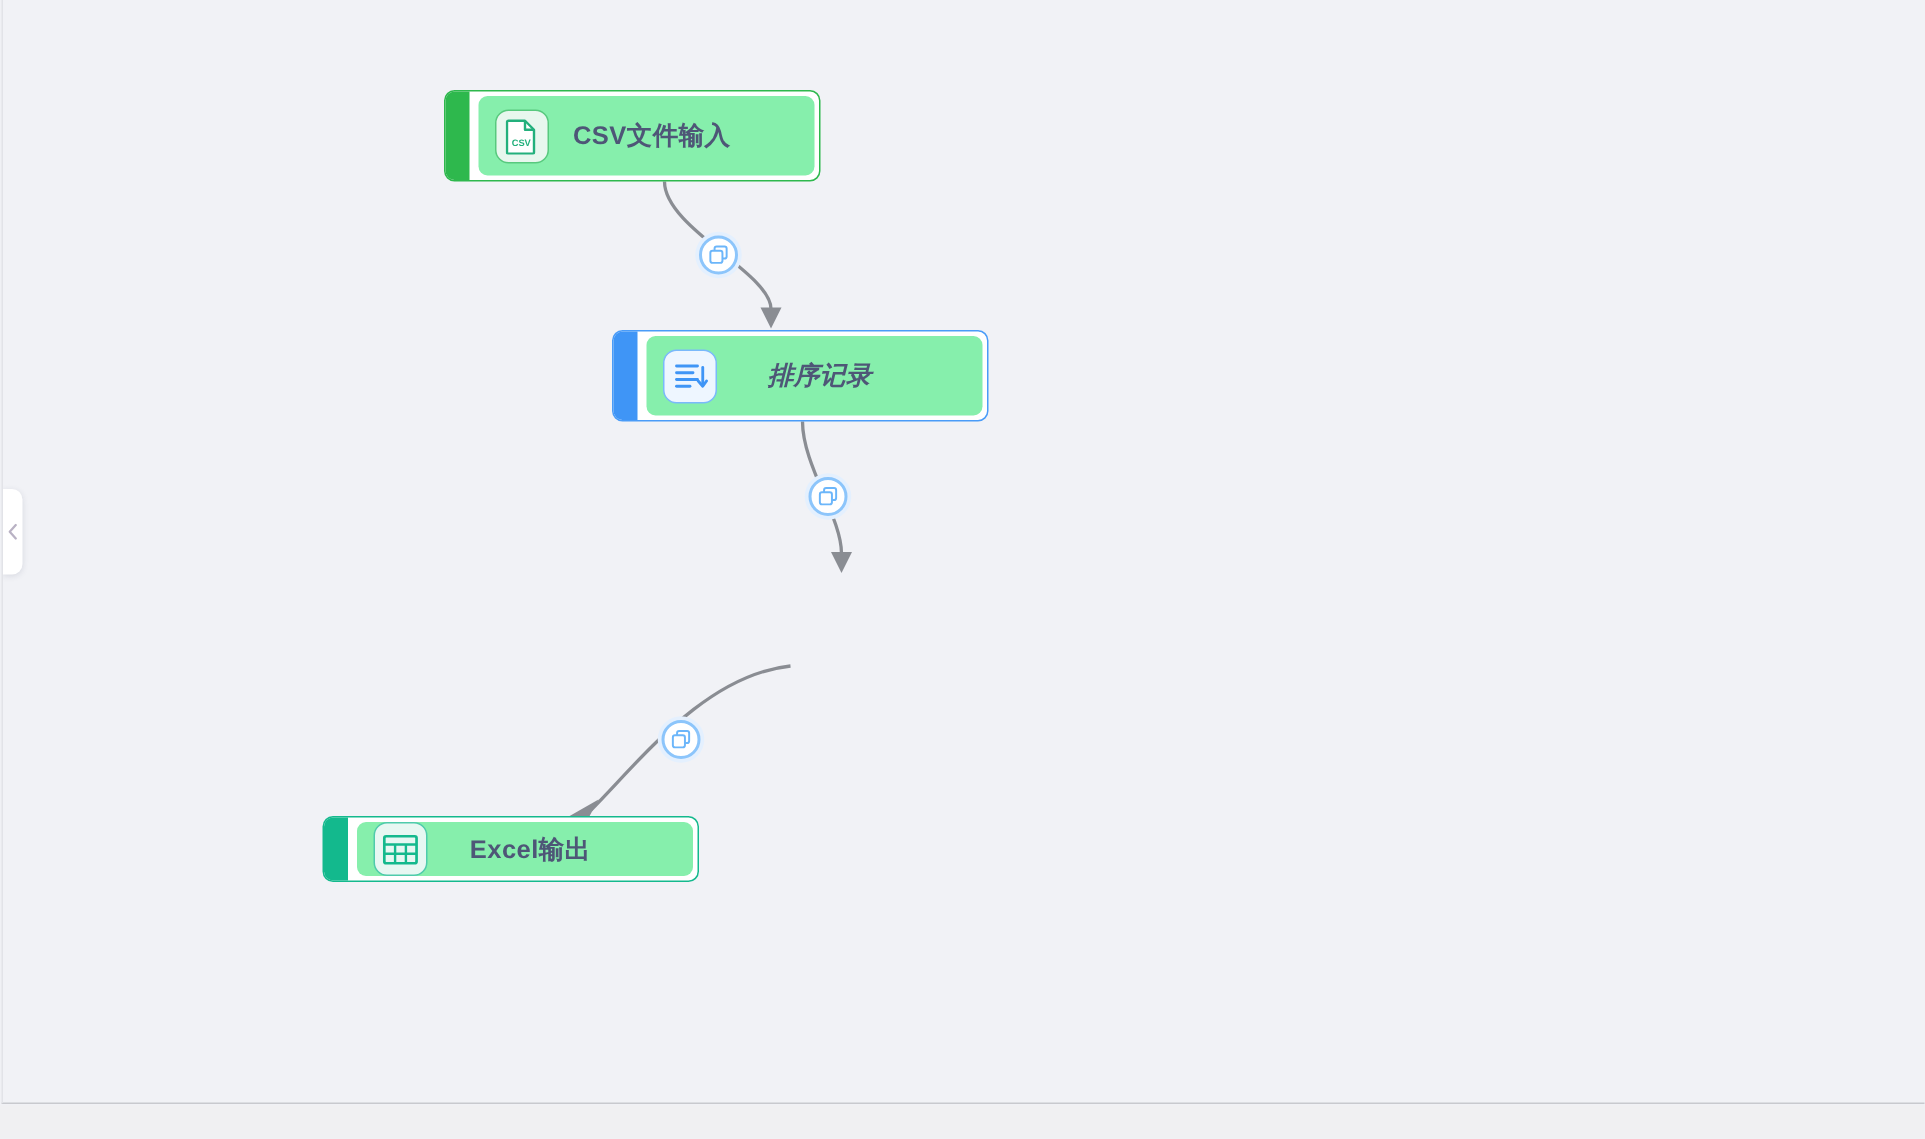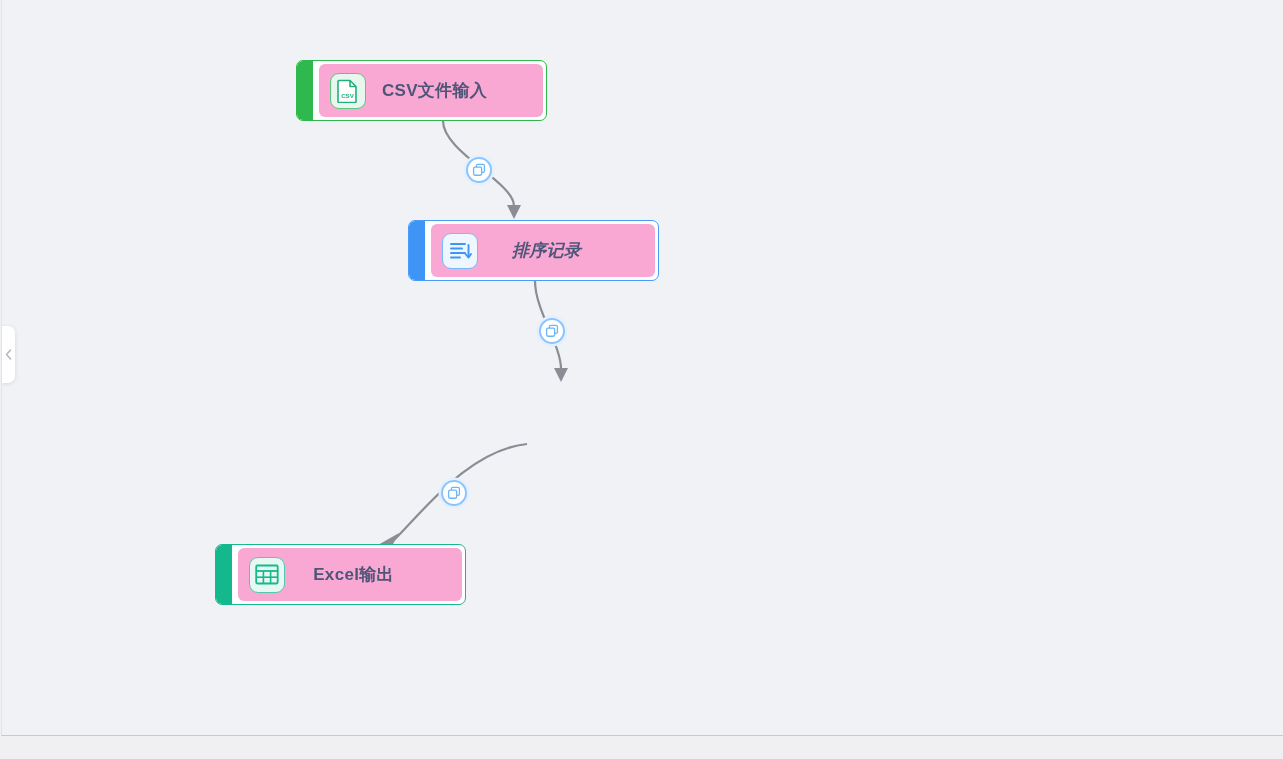--- a/index.html
+++ b/index.html
@@ -84,21 +84,21 @@
   .node .accent {
     width: 16px;
     border-top-left-radius: 6px;
     border-bottom-left-radius: 6px;
     flex: 0 0 16px;
   }
   .node .body {
     flex: 1 1 auto;
     display: flex;
     align-items: center;
-    background: #f9a8d4;
+    background: #86efac;
     border-radius: 6px;
     margin: 3px 3px 3px 6px;
     padding: 0 14px 0 11px;
     box-sizing: border-box;
   }
   .node .icon-tile {
     width: 36px;
     height: 36px;
     border-radius: 9px;
     display: flex;
@@ -209,21 +209,21 @@
               <line x1="19.5" y1="5" x2="19.5" y2="17"></line>
               <path d="M16.5 14 L19.5 17.5 L22 14"></path>
             </g>
           </svg>
         </div>
         <div class="label">排序记录</div>
       </div>
     </div>
 
 
-    <div class="node teal" style="left:213px; top:544px; width:251px; height:61px;">
+    <div class="node teal" style="left:213px; top:544px; width:251px; height:44px;">
       <div class="accent"></div>
       <div class="body">
         <div class="icon-tile">
           <svg width="24" height="21" viewBox="0 0 24 21" xmlns="http://www.w3.org/2000/svg">
             <rect x="1.2" y="1.5" width="21.5" height="18" rx="1.2" fill="none" stroke="#14b98d" stroke-width="1.8"></rect>
             <line x1="1.2" y1="7" x2="22.7" y2="7" stroke="#14b98d" stroke-width="1.8"></line>
             <line x1="1.2" y1="13.2" x2="22.7" y2="13.2" stroke="#14b98d" stroke-width="1.6"></line>
             <line x1="8.4" y1="7" x2="8.4" y2="19.5" stroke="#14b98d" stroke-width="1.6"></line>
             <line x1="15.6" y1="7" x2="15.6" y2="19.5" stroke="#14b98d" stroke-width="1.6"></line>
           </svg>

